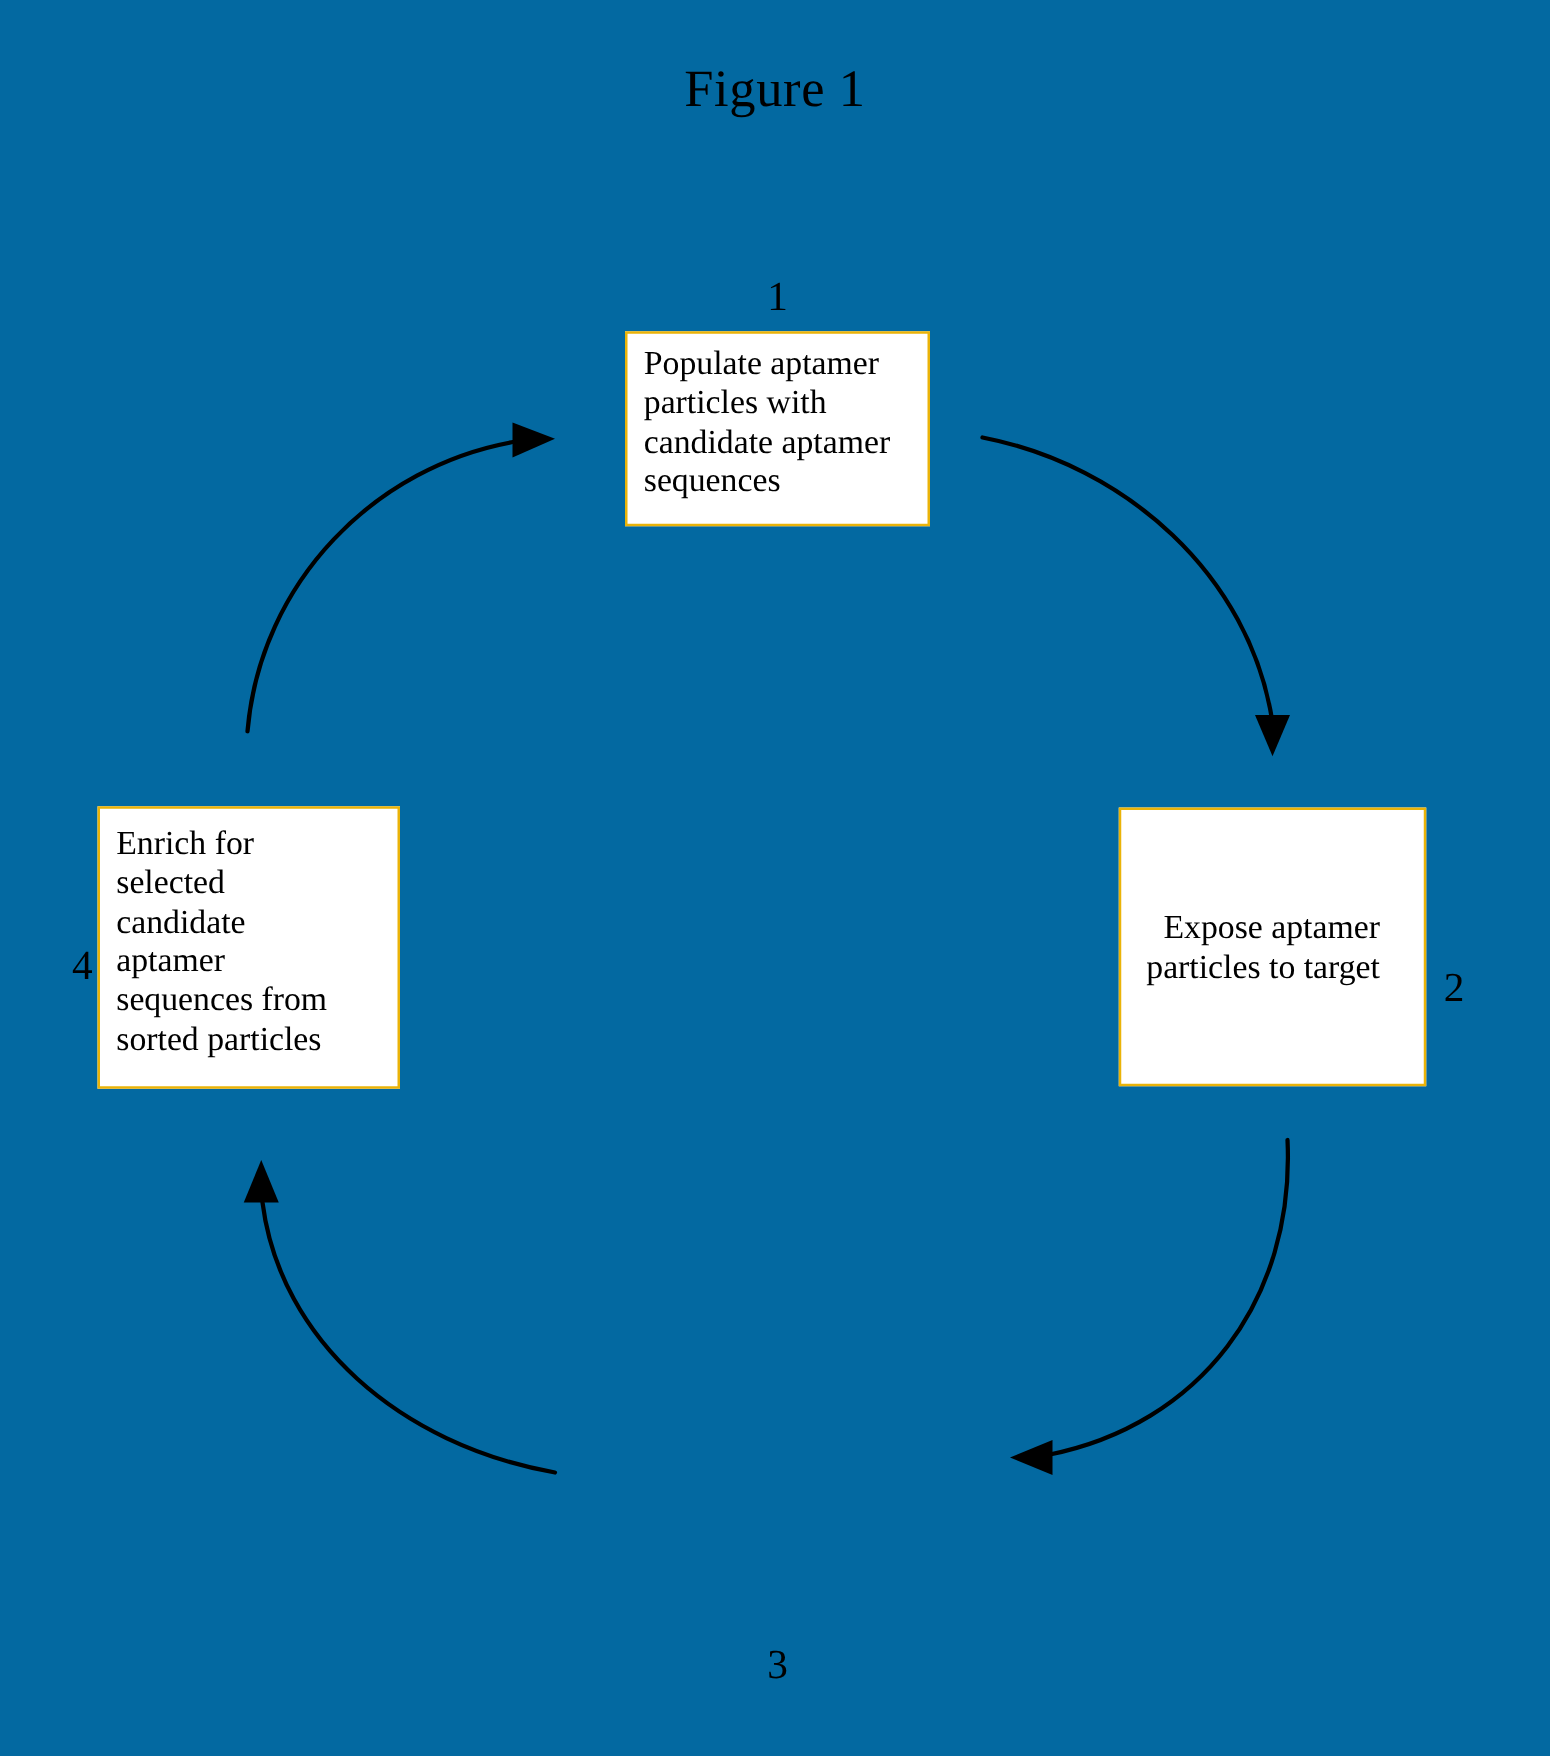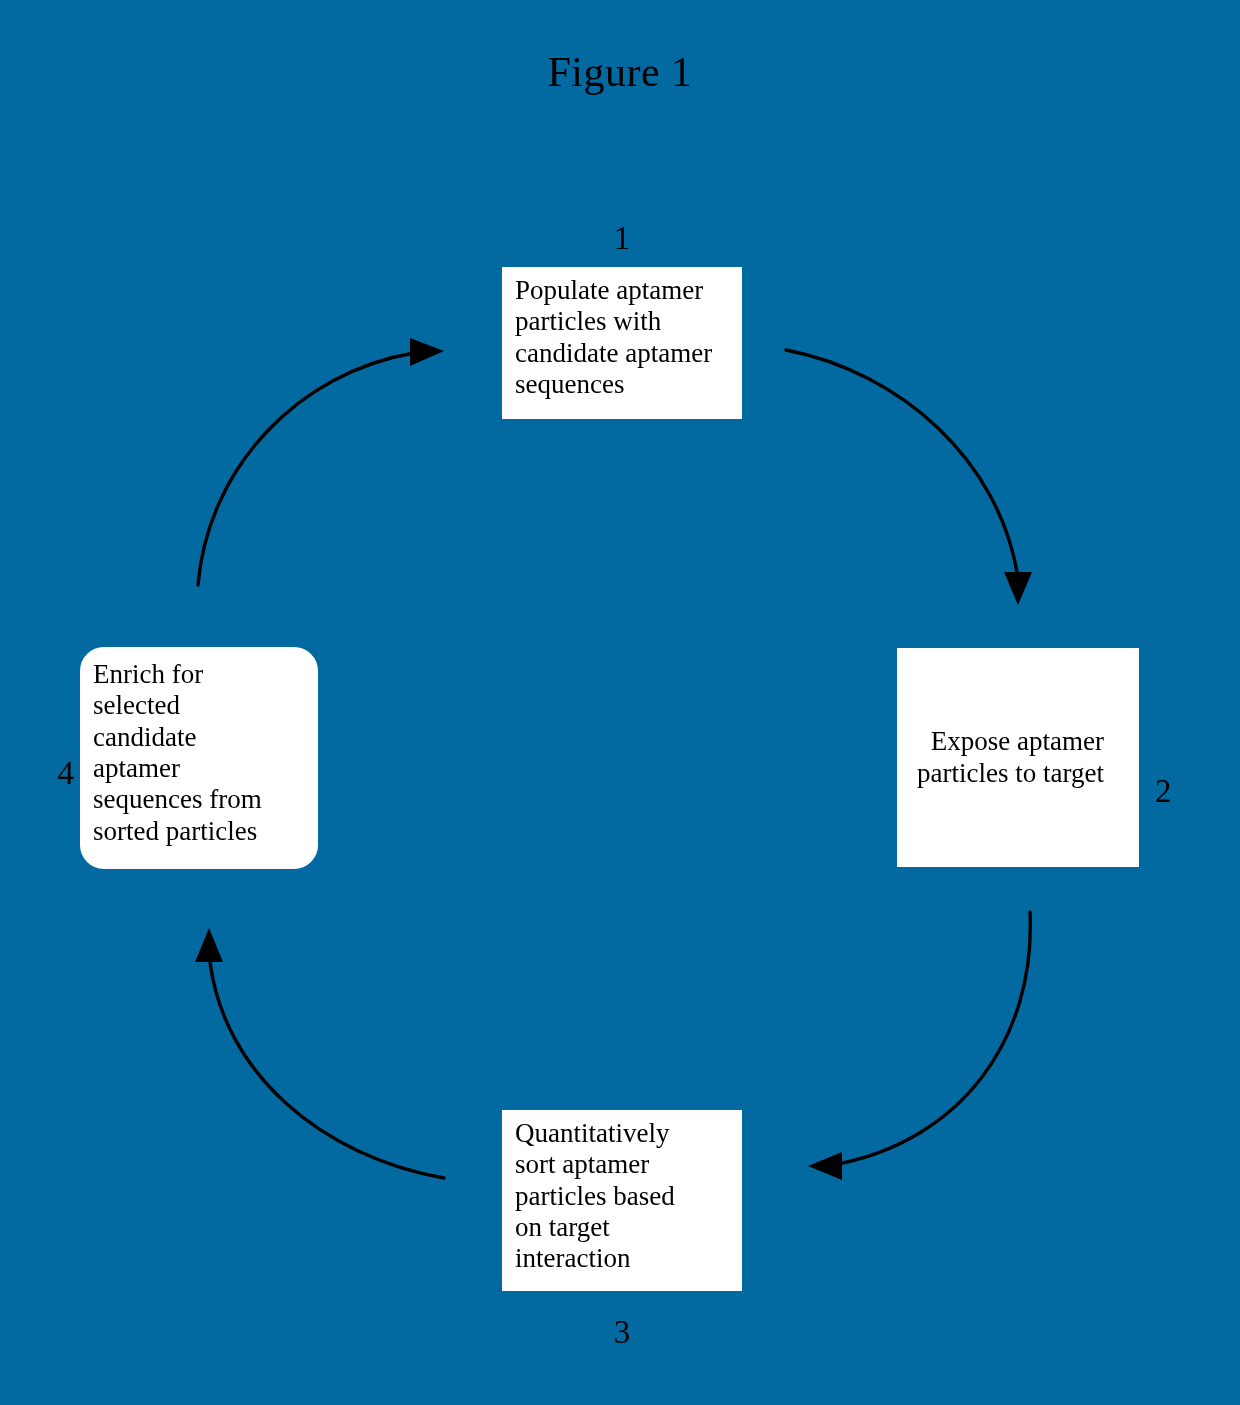--- a/index.html
+++ b/index.html
@@ -30,21 +30,21 @@
   #cycle-svg {
     position: absolute;
     left: 0;
     top: 0;
     width: 1240px;
     height: 1405px;
   }
   .node-box {
     position: absolute;
     box-sizing: border-box;
-    border: 2px solid #0369a1;
+    border: 2px solid #eab308;
     background: #ffffff;
     font-size: 27px;
     line-height: 1.16;
     font-family: "Liberation Serif", "DejaVu Serif", serif;
     color: #000000;
     padding: 8px 10px 8px 13px;
     white-space: pre-line;
   }
   #box-1 {
     left: 500px;
@@ -67,21 +67,20 @@
     top: 1108px;
     width: 244px;
     height: 185px;
   }
   #box-4 {
     left: 78px;
     top: 645px;
     width: 242px;
     height: 226px;
     padding-top: 12px;
-    border-radius: 26px;
   }
   .step-number {
     position: absolute;
     font-size: 33px;
     font-family: "Liberation Serif", "DejaVu Serif", serif;
     color: #000000;
     line-height: 1;
   }
   #step-num-1 {
     left: 500px;
@@ -141,25 +140,20 @@
   <div class="node-box" id="box-1">Populate aptamer
 particles with
 candidate aptamer
 sequences</div>
   <div class="step-number" id="step-num-1">1</div>
 
   <div class="node-box" id="box-2">Expose aptamer
 particles to target</div>
   <div class="step-number" id="step-num-2">2</div>
 
-  <div class="node-box" id="box-3">Quantitatively
-sort aptamer
-particles based
-on target
-interaction</div>
   <div class="step-number" id="step-num-3">3</div>
 
   <div class="node-box" id="box-4">Enrich for
 selected
 candidate
 aptamer
 sequences from
 sorted particles</div>
   <div class="step-number" id="step-num-4">4</div>
 

